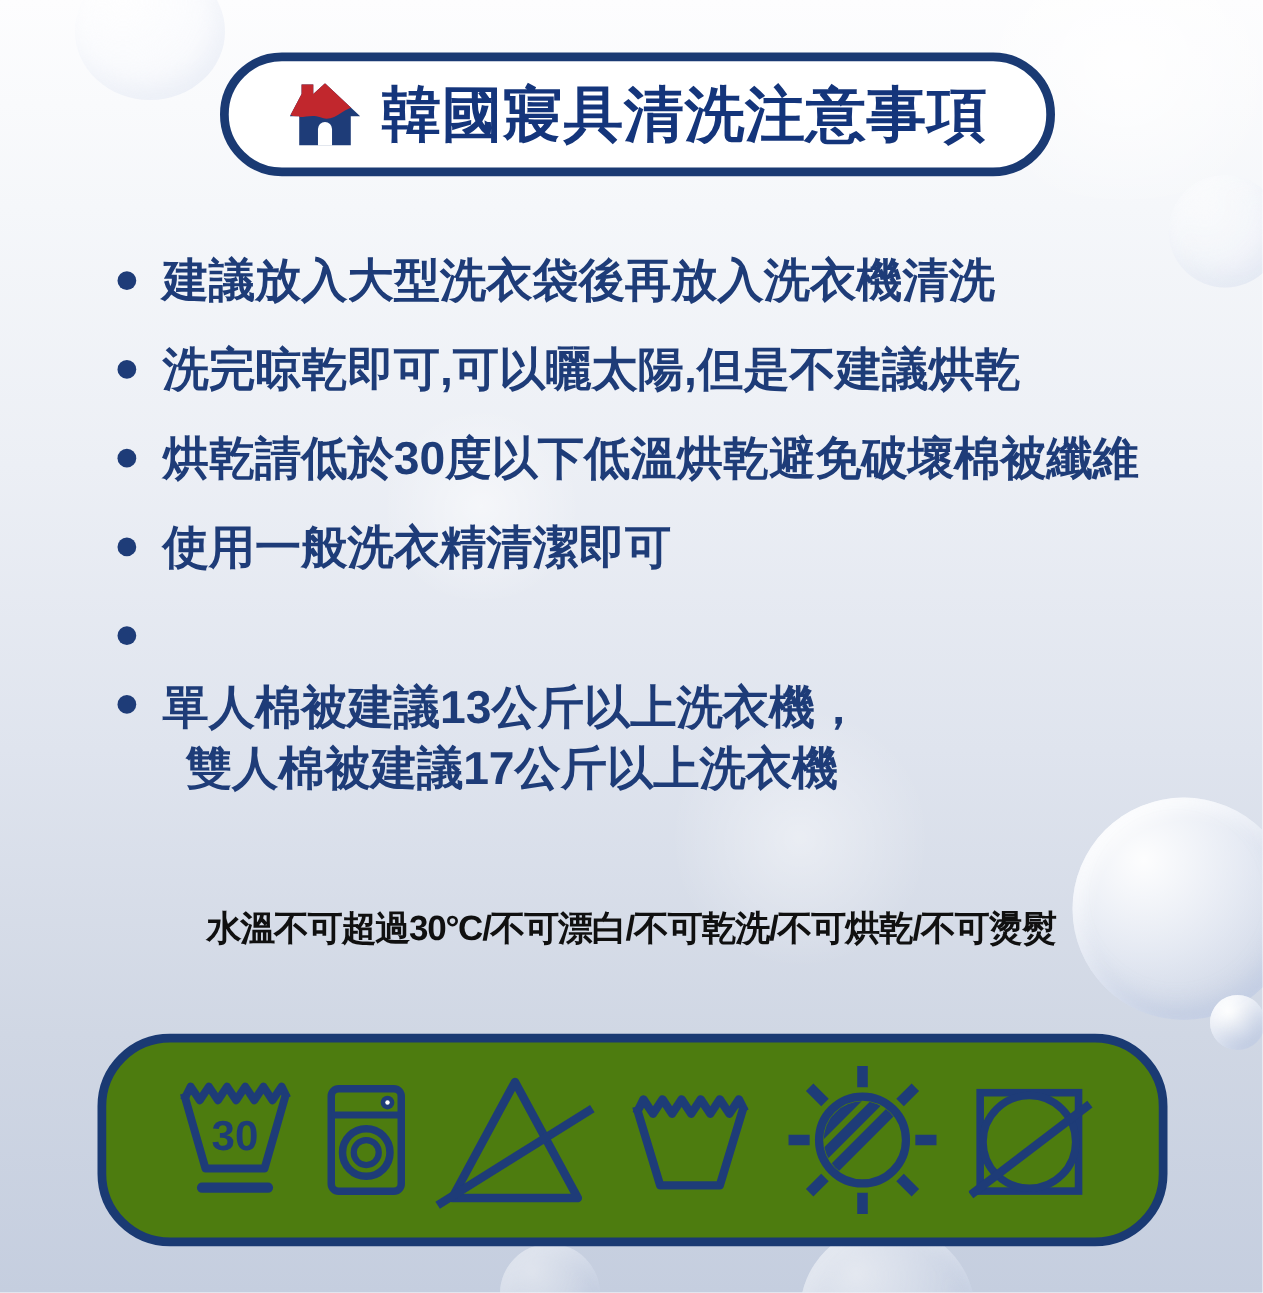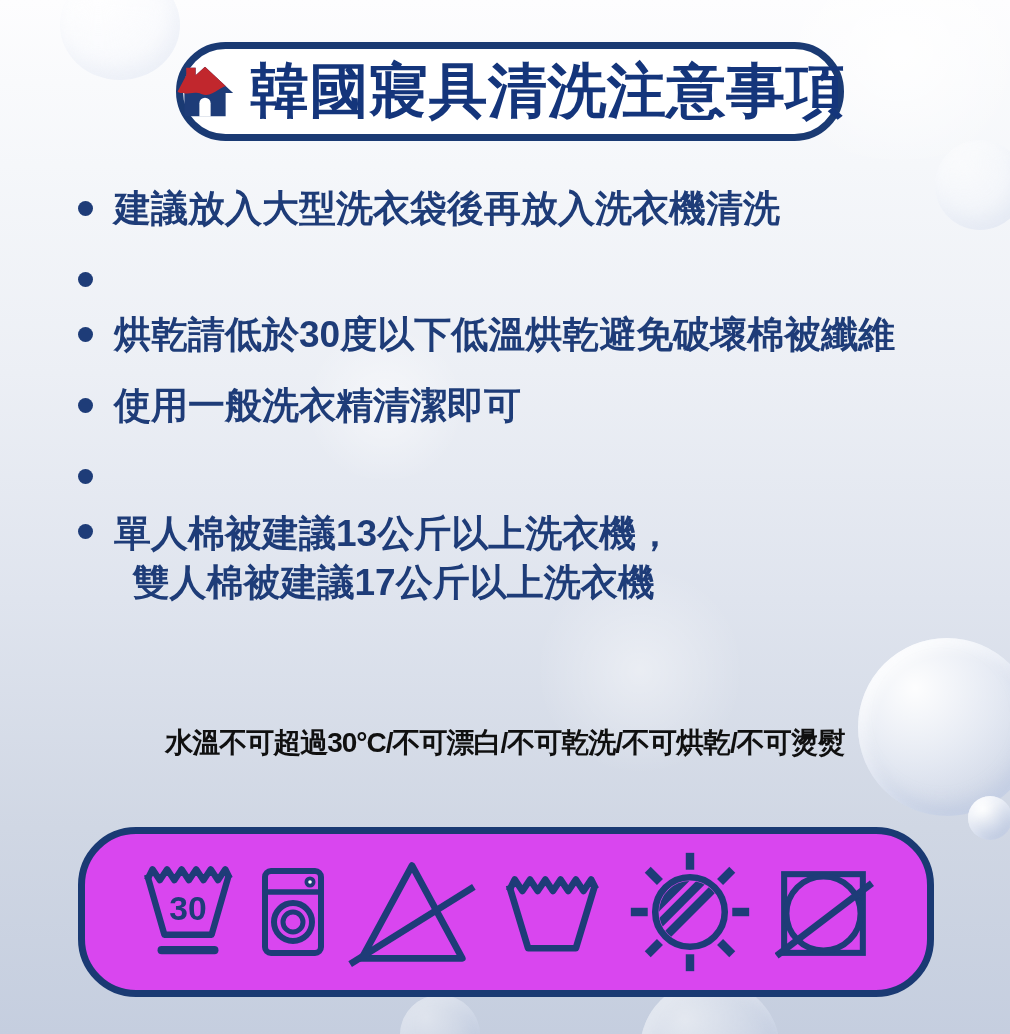--- a/index.html
+++ b/index.html
@@ -19,41 +19,41 @@
 
   .content{position:relative;z-index:1;}
 
   
   .header-pill{
     position:absolute;left:176px;top:42px;width:668px;height:99px;box-sizing:border-box;
     background:#ffffff;border:7px solid #1a3a73;border-radius:52px;
     display:flex;align-items:center;justify-content:center;gap:15px;
   }
   .header-title{
-    font-size:59px;font-weight:bold;color:#14357b;white-space:nowrap;letter-spacing:0.5px;
+    font-size:48px;font-weight:bold;color:#14357b;white-space:nowrap;letter-spacing:0.5px;
   }
 
   
-  .bullet-list{position:absolute;left:78px;top:186px;width:905px;list-style:none;margin:0;padding:0;}
+  .bullet-list{position:absolute;left:78px;top:186px;width:905px;list-style:none;margin:16px;padding:0;}
   .bullet-item{display:flex;gap:21px;margin-bottom:25px;
     font-size:37px;font-weight:600;color:#1e3c78;line-height:1.24;white-space:nowrap;}
   .bullet-dot{width:15px;height:15px;border-radius:50%;background:#1e3c78;margin-top:15px;flex-shrink:0;}
   .red-x{color:#c1272d;font-weight:700;}
   .two-line div{line-height:1.33;text-align:center;}
 
   
   .warning-line{
     position:absolute;top:724px;left:0;width:1010px;text-align:center;
     font-size:28px;font-weight:800;color:#101010;letter-spacing:-1px;white-space:nowrap;
   }
 
   
   .symbols-box{
     position:absolute;left:78px;top:827px;width:856px;height:170px;box-sizing:border-box;
-    background:#d946ef;border:7px solid #1a3a73;border-radius:58px;
+    background:#4d7c0f;border:7px solid #1a3a73;border-radius:58px;
     display:flex;align-items:center;justify-content:center;gap:23px;
   }
   .symbols-box svg{display:block;flex-shrink:0;}
   .sym-stroke{stroke:#1e3c78;fill:none;}
   .sym-fill{fill:#1e3c78;}
   .sym-text{fill:#1e3c78;font-family:"Liberation Sans","DejaVu Sans",sans-serif;font-weight:bold;}
 </style>
 </head>
 <body>
 
@@ -87,20 +87,21 @@
     <span class="header-title">韓國寢具清洗注意事項</span>
   </div>
 
   <ul class="bullet-list">
     <li class="bullet-item">
       <span class="bullet-dot"></span>
       <span>建議放入大型洗衣袋後再放入洗衣機清洗</span>
     </li>
     <li class="bullet-item">
       <span class="bullet-dot"></span>
+      <span>洗完晾乾即可,可以曬太陽,但是不建議烘乾</span>
     </li>
     <li class="bullet-item">
       <span class="bullet-dot"></span>
       <span>烘乾請低於30度以下低溫烘乾避免破壞棉被纖維</span>
     </li>
     <li class="bullet-item">
       <span class="bullet-dot"></span>
       <span>使用一般洗衣精清潔即可</span>
     </li>
     <li class="bullet-item">

